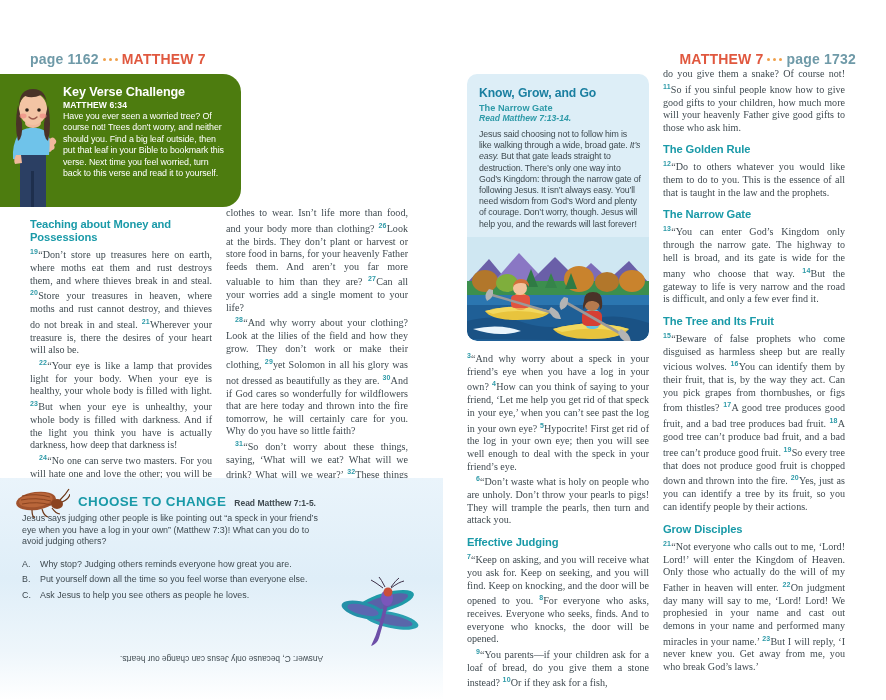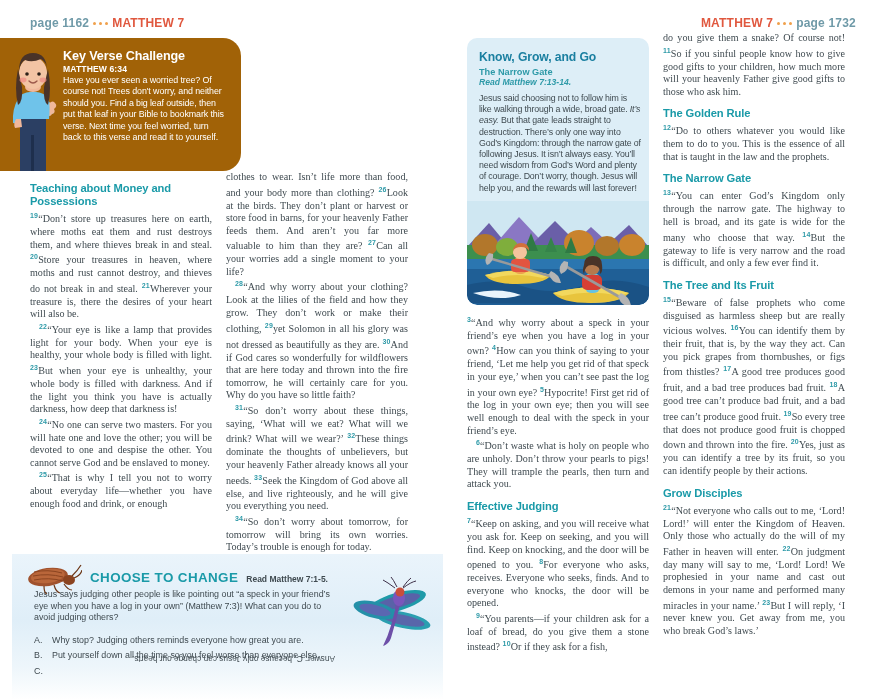--- a/index.html
+++ b/index.html
@@ -10,21 +10,21 @@
     overflow: hidden;
   }
   .spread { position: relative; width: 886px; height: 700px; display: flex; }
 
   
   .page { position: relative; width: 443px; height: 700px; background: #ffffff; overflow: hidden; }
   .page-left  { padding: 14px 24px 0 30px; }
   .page-right { padding: 14px 30px 0 24px; }
 
   
-  .runhead { display: flex; align-items: center; gap: 4px; height: 18px; font-family: "Liberation Sans", sans-serif; font-size: 12px; font-weight: 700; letter-spacing: .2px; }
+  .runhead { display: flex; align-items: center; gap: 4px; height: 18px; font-family: "Liberation Sans", sans-serif; font-size: 14px; font-weight: 700; letter-spacing: .2px; margin-top: 36px; }
   .runhead.right { justify-content: flex-end; }
   .rh-page { color: #6f9aa8; }
   .rh-book { color: #e0583f; }
   .rh-dots { display: inline-flex; gap: 3px; align-items: center; }
   .rh-dots i { width: 3px; height: 3px; border-radius: 50%; background: #f0a04b; display: block; }
 
   
   .cols { display: flex; gap: 14px; }
   .col { width: 182px; }
 
@@ -63,38 +63,37 @@
     color: #d9432f;
     margin: 1px 5px 0 0;
   }
 
   
   .kv {
     position: relative;
     margin: 6px 0 0 -30px;
     width: 241px;
     min-height: 133px;
-    background: #a16207;
+    background: #4d7c0f;
     border-radius: 0 18px 18px 0;
     padding: 11px 12px 12px 63px;
     color: #ffffff;
   }
   .kv-title { font-family: "Liberation Sans", sans-serif; font-size: 12.6px; font-weight: 700; letter-spacing: -.1px; margin-bottom: 1px; }
   .kv-ref { font-family: "Liberation Sans", sans-serif; font-size: 8.6px; font-weight: 700; letter-spacing: .1px; margin-bottom: 1px; }
   .kv-body { font-family: "Liberation Sans", sans-serif; font-size: 8.9px; line-height: 11.4px; letter-spacing: -.1px; }
   .kv-girl { position: absolute; left: 2px; bottom: 0; width: 62px; height: 128px; }
 
   
   .ctc {
     position: absolute;
     left: 0; bottom: 0;
-    width: 443px; height: 146px;
+    width: 443px; height: 222px;
     background: linear-gradient(180deg,#eaf4fb 0%,#dfeef8 45%,#eef6fb 78%,#ffffff 100%);
     padding: 16px 18px 0 22px;
-    margin-left: 12px;
   }
   .ctc-head { display: flex; align-items: baseline; gap: 8px; padding-left: 56px; }
   .ctc-title { font-family: "Liberation Sans", sans-serif; font-size: 13.4px; font-weight: 700; color: #1a9aa8; letter-spacing: .4px; }
   .ctc-read { font-family: "Liberation Sans", sans-serif; font-size: 8.5px; font-weight: 700; color: #3f4a50; }
   .ctc-q { font-family: "Liberation Sans", sans-serif; font-size: 8.9px; line-height: 11.6px; color: #3f4a50; margin-top: 4px; width: 300px; }
   .ctc-opts { margin-top: 9px; }
   .ctc-opt { display: flex; gap: 6px; font-family: "Liberation Sans", sans-serif; font-size: 8.9px; line-height: 15.5px; color: #3f4a50; }
   .ctc-opt b { font-weight: 400; width: 12px; flex: none; }
   .ctc-ans {
     position: absolute; left: 0; right: 0; bottom: 36px;
@@ -220,20 +219,21 @@
         <div class="ctc-opt">
             <b>A.</b>
             <span>Why stop? Judging others reminds everyone how great you are.</span>
           </div>
         <div class="ctc-opt">
             <b>B.</b>
             <span>Put yourself down all the time so you feel worse than everyone else.</span>
           </div>
         <div class="ctc-opt">
             <b>C.</b>
+            <span>Ask Jesus to help you see others as people he loves.</span>
           </div>
       </div>
       <div class="ctc-ans">Answer: C, because only Jesus can change our hearts.</div>
     </div>
   </div>
 
   <div class="page page-right">
 
     <div class="runhead right">
       <span class="rh-book">MATTHEW 7</span>

